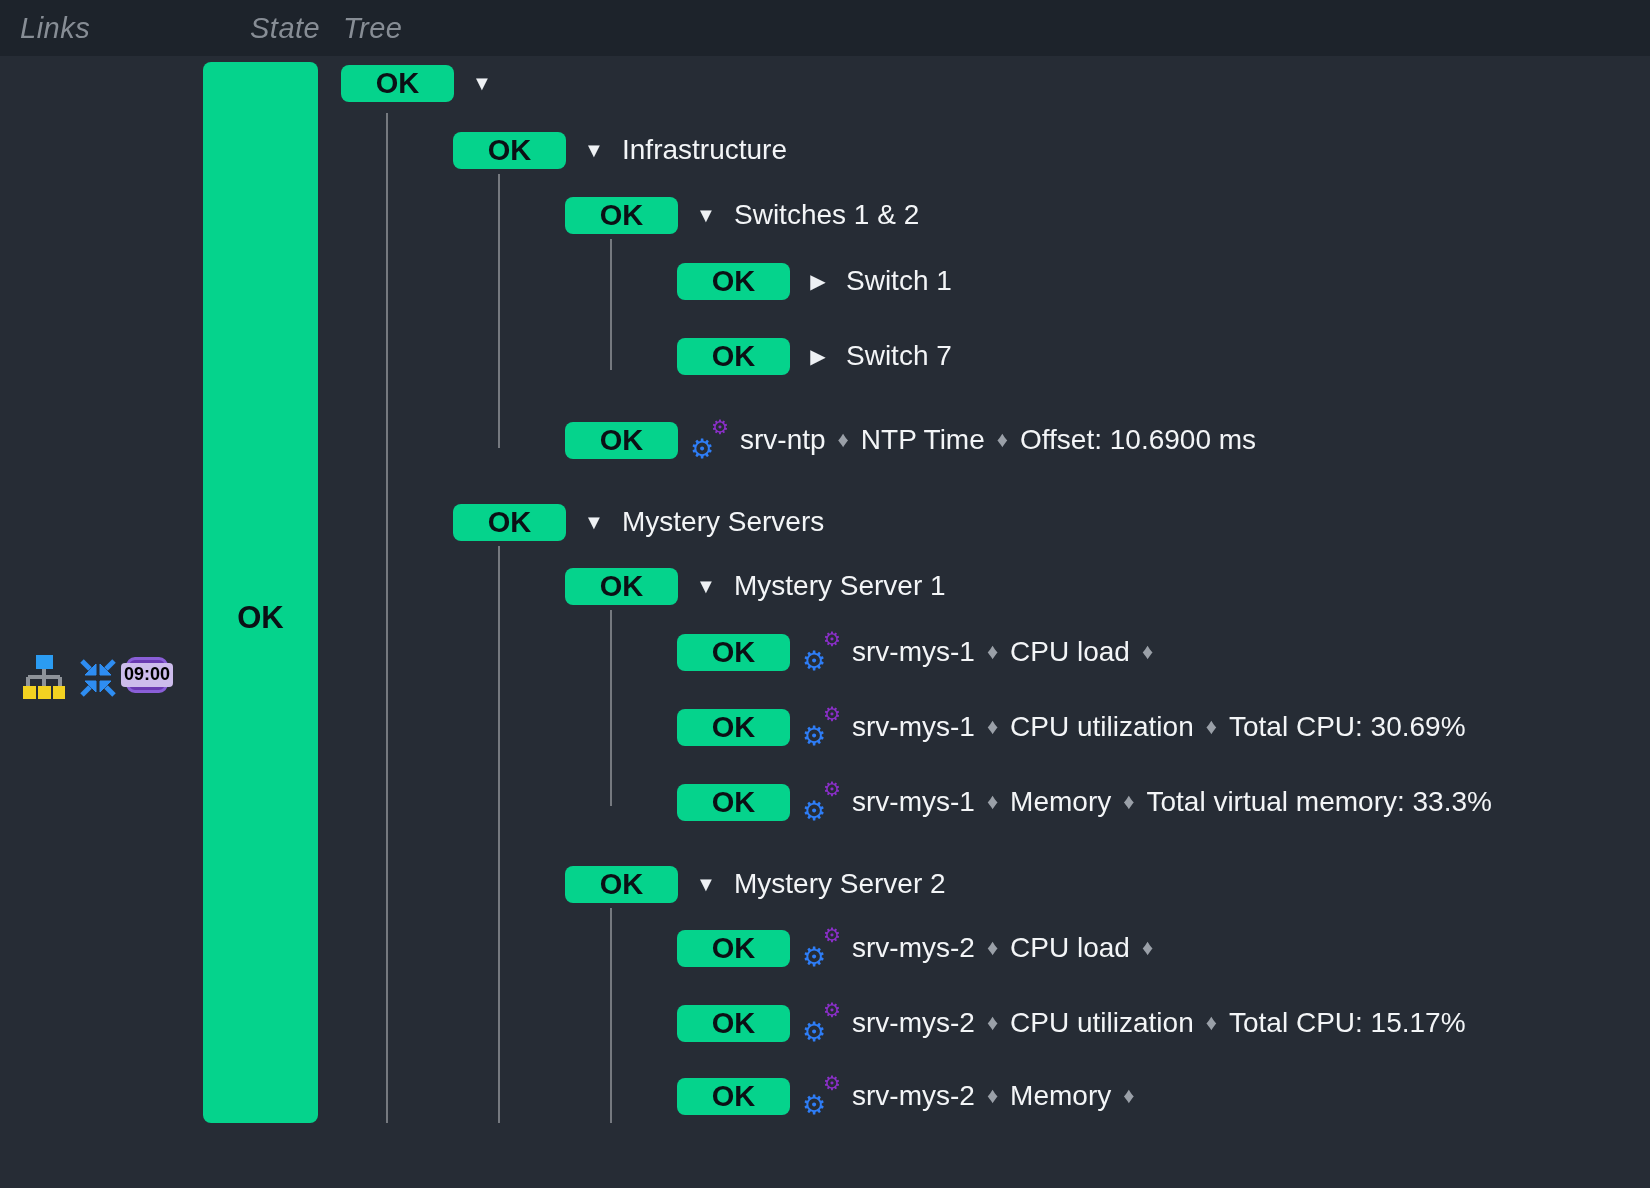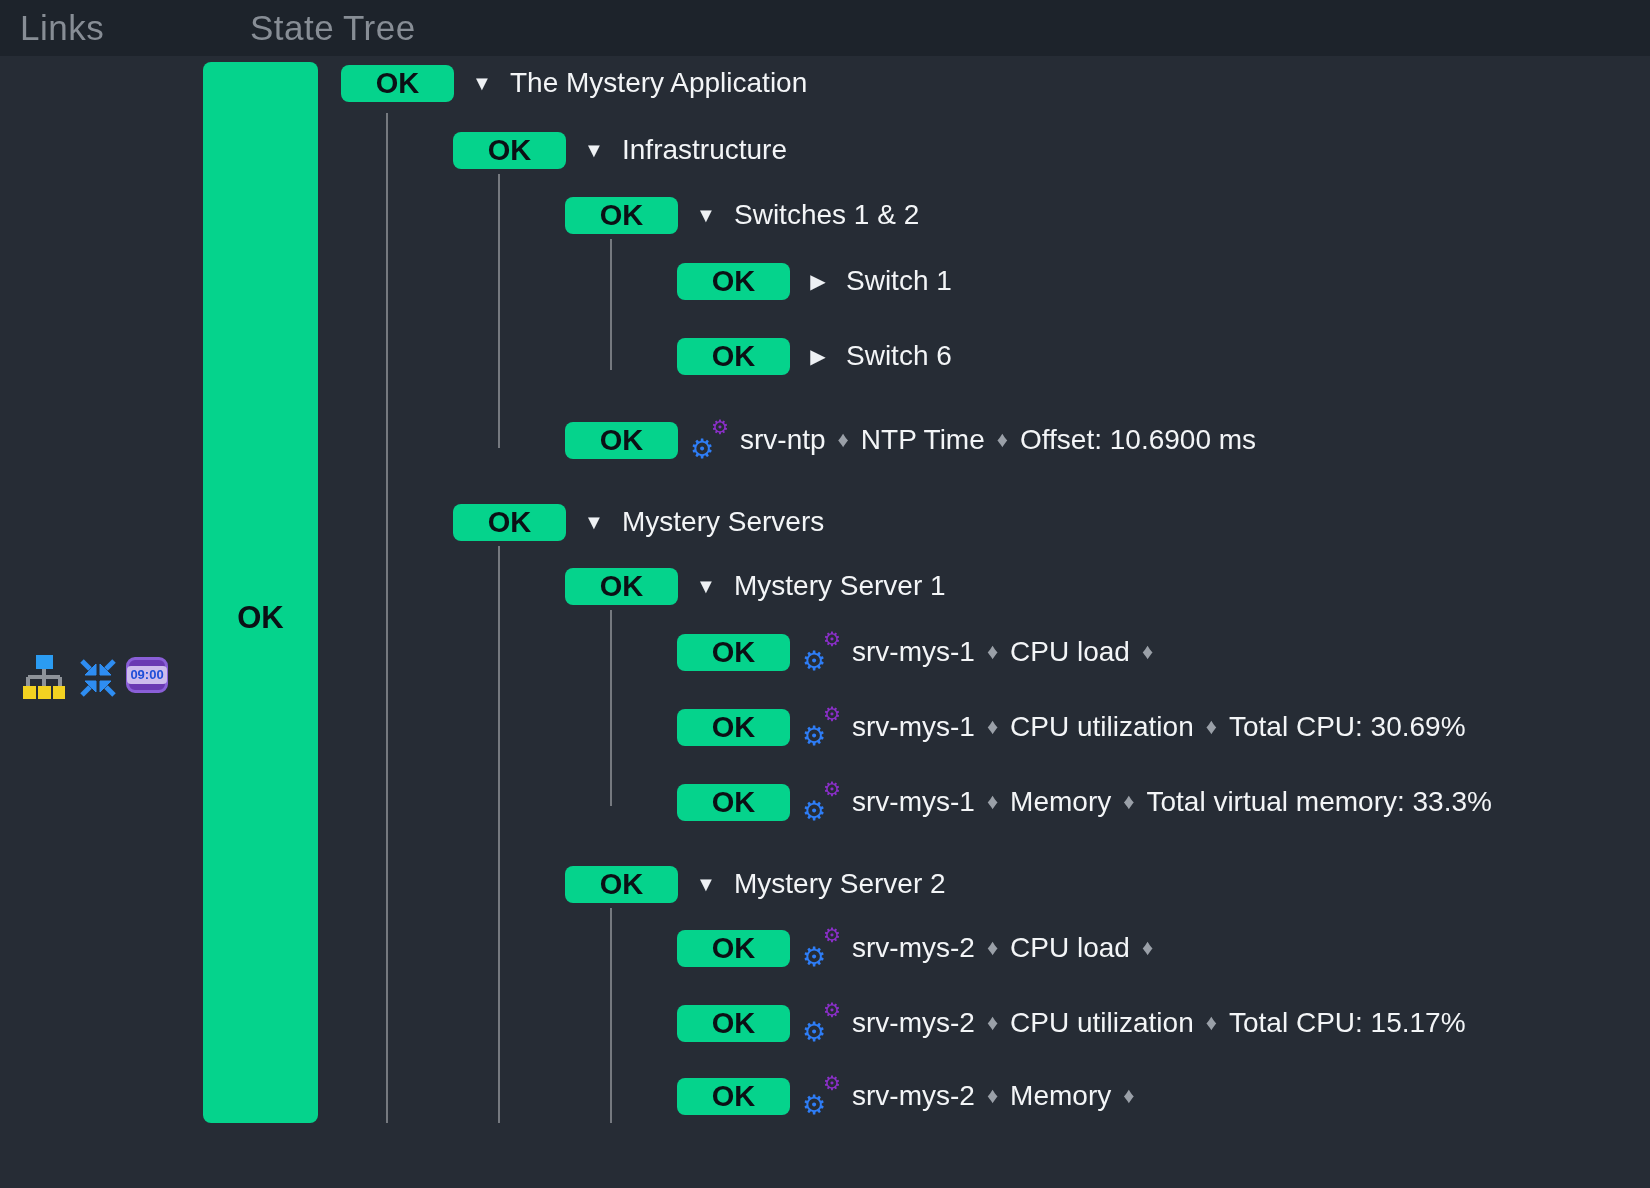--- a/index.html
+++ b/index.html
@@ -8,37 +8,37 @@
     background:#262c35;
     font-family:"Liberation Sans", sans-serif;
     position:relative; overflow:hidden;
   }
   .table-header {
     position:absolute; top:0; left:0; width:1650px; height:56px;
     background:#1d232b;
   }
   .header-label {
     position:absolute; top:50%; transform:translateY(-50%);
-    color:#878d95; font-size:35px; letter-spacing:0.5px;
+    color:#878d95; font-size:29px; letter-spacing:0.5px;font-style:italic;
   }
   #hl-links { left:20px; }
   #hl-state { left:226px;margin-left:24px; }
   #hl-tree  { left:343px; }
 
   
   .links-cell { position:absolute; left:0; top:56px; width:190px; height:1132px; }
   .icon-btn { position:absolute; cursor:pointer; }
   .clock-icon {
     left:126px; top:601px; width:42px; height:36px;
     background:#6a3ab2; border:3px solid #8a5fd8; border-radius:9px;
     box-sizing:border-box; display:flex; align-items:center; justify-content:center;
   }
   .clock-screen {
     background:#cdbcec; border-radius:4px; padding:1px 3px;
-    color:#1d4ed8; font-size:13px; font-weight:bold; line-height:1.2;
+    color:#000000; font-size:18px; font-weight:bold; line-height:1.2;
   }
 
   
   .state-bar {
     position:absolute; left:203px; top:62px; width:115px; height:1061px;
     background:#05d38c; border-radius:8px;
   }
   .state-bar-label {
     position:absolute; top:538px; left:0; width:100%; text-align:center;
     color:#0b1015; font-size:31px; font-weight:700;
@@ -114,41 +114,40 @@
 <div class="tree-container" id="tree">
     <div class="connector" style="left: 386px; top: 113px; height: 1010px;"></div>
     <div class="connector" style="left: 498px; top: 174px; height: 274px;"></div>
     <div class="connector" style="left: 498px; top: 546px; height: 577px;"></div>
     <div class="connector" style="left: 610px; top: 239px; height: 131px;"></div>
     <div class="connector" style="left: 610px; top: 610px; height: 196px;"></div>
     <div class="connector" style="left: 610px; top: 908px; height: 215px;"></div>
     <div class="tree-row" style="top: 64px; left: 341px;">
       <div class="state-badge">OK</div>
       <span class="tri">▼</span>
-      <span class="node-title">The Mystery Application</span>
     </div>
     <div class="tree-row" style="top: 131px; left: 453px;">
       <div class="state-badge">OK</div>
       <span class="tri">▼</span>
       <span class="node-title">Infrastructure</span>
     </div>
     <div class="tree-row" style="top: 196px; left: 565px;">
       <div class="state-badge">OK</div>
       <span class="tri">▼</span>
       <span class="node-title">Switches 1 &amp; 2</span>
     </div>
     <div class="tree-row" style="top: 262px; left: 677px;">
       <div class="state-badge">OK</div>
       <span class="tri">▶</span>
       <span class="node-title">Switch 1</span>
     </div>
     <div class="tree-row" style="top: 337px; left: 677px;">
       <div class="state-badge">OK</div>
       <span class="tri">▶</span>
-      <span class="node-title">Switch 6</span>
+      <span class="node-title">Switch 7</span>
     </div>
     <div class="tree-row" style="top: 421px; left: 565px;">
       <div class="state-badge">OK</div>
       <span class="gears">
         <span class="gear-blue">⚙</span>
         <span class="gear-purple">⚙</span>
       </span>
       <span class="host-link">srv-ntp</span>
       <span class="dia">♦</span>
       <span class="service-link">NTP Time</span>

